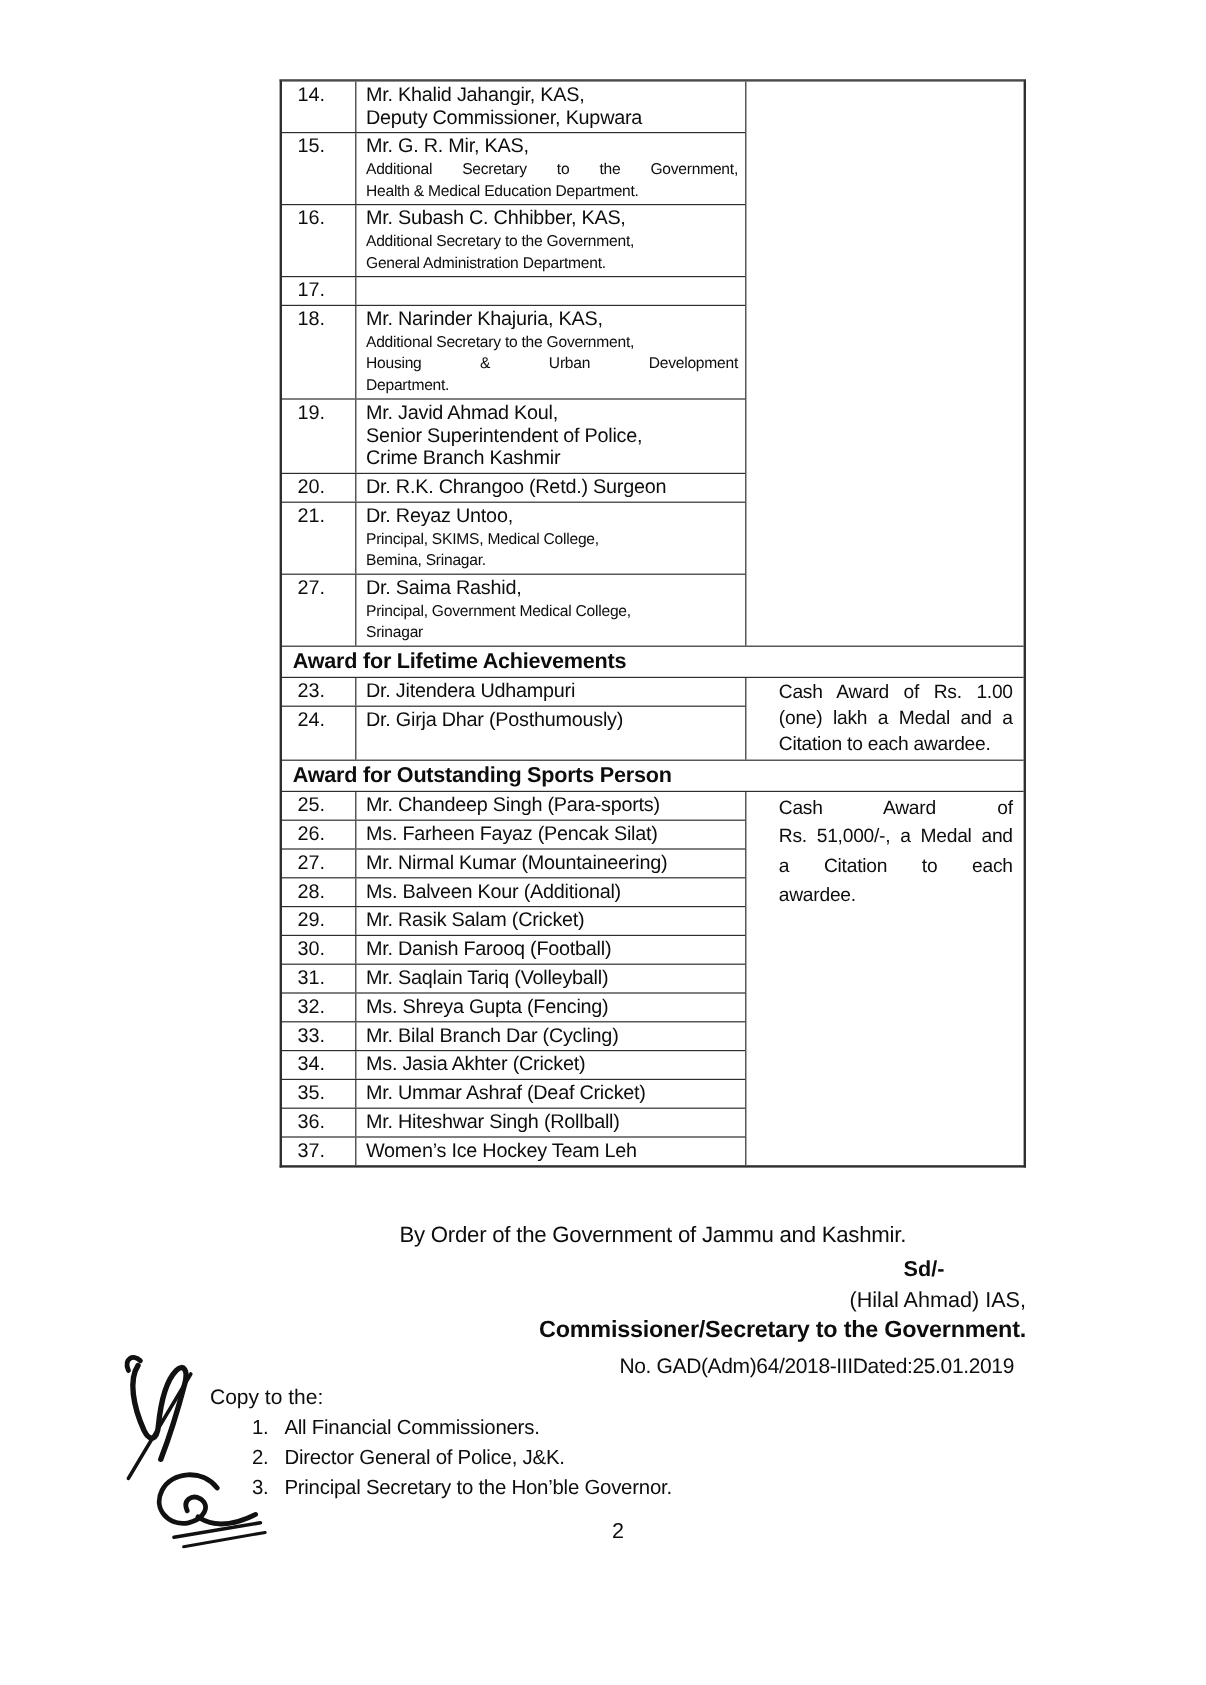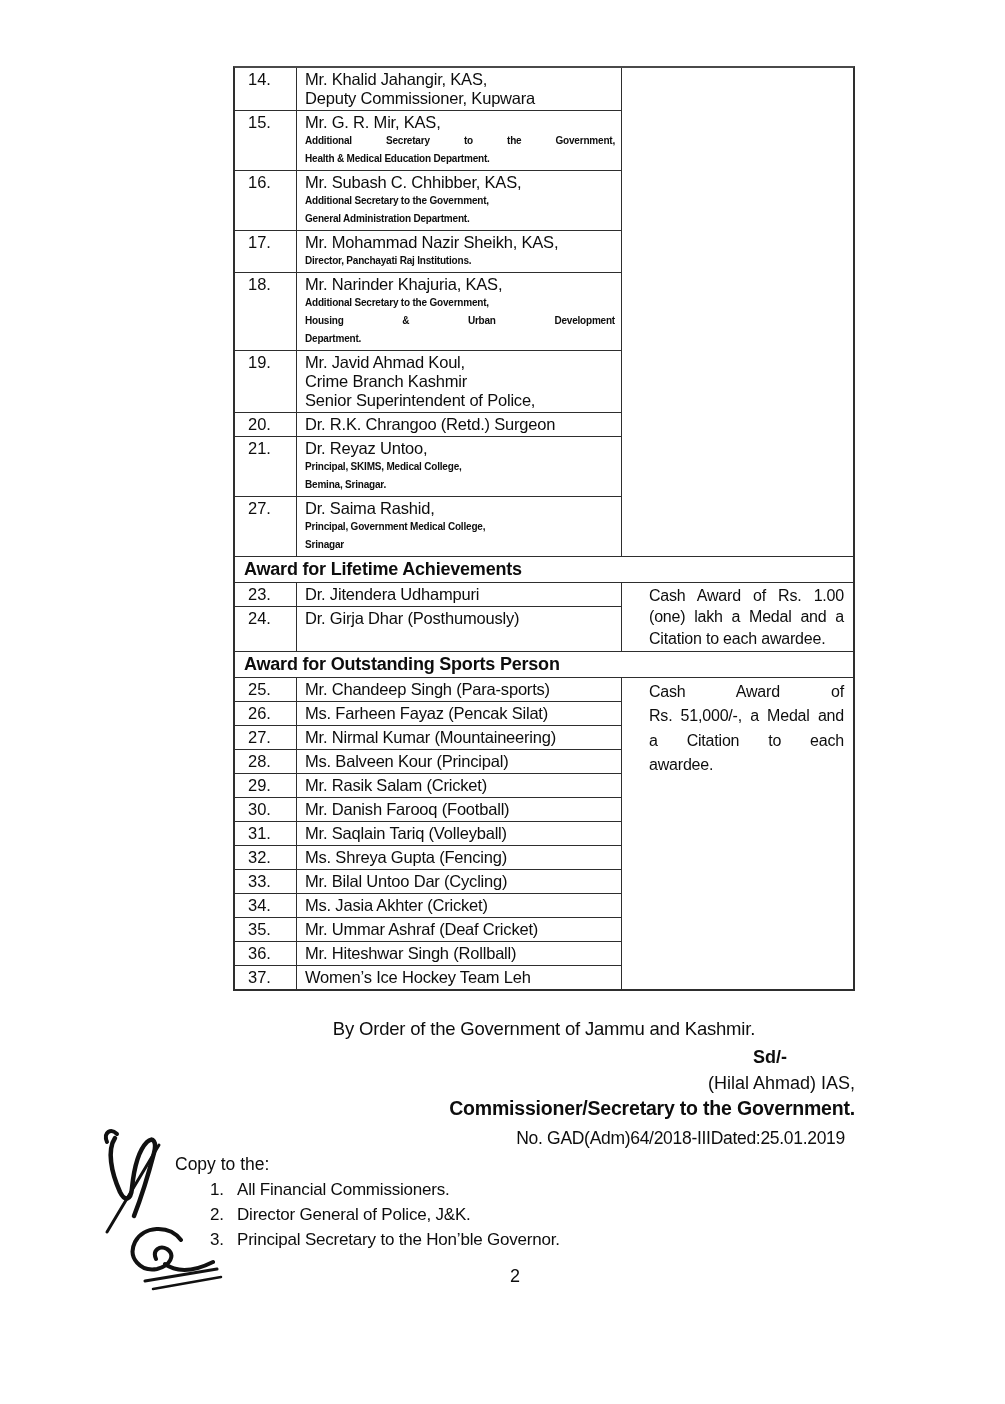--- a/index.html
+++ b/index.html
@@ -19,21 +19,21 @@
   .left{width:386px;flex:none;display:flex;flex-direction:column;box-sizing:border-box;}
   .row{display:flex;border-bottom:1.5px solid #2e2e2e;min-height:23px;box-sizing:border-box;}
   .sect .row:last-child{border-bottom:none;flex:1;}
   .numcell{
     width:62px;flex:none;border-right:1.5px solid #2e2e2e;
     padding:2px 0 2px 13px;box-sizing:border-box;
     font-size:16.5px;line-height:19px;
   }
   .namecell{flex:1;padding:2px 6px 2px 8px;box-sizing:border-box;}
   .line{font-size:16.5px;line-height:19px;letter-spacing:-0.2px;}
-  .line.small{font-size:10px;line-height:18px;font-weight:bold;}
+  .line.small{font-size:13px;line-height:18px;}
   .line b{font-weight:400;}
   .jline{text-align:justify;text-align-last:justify;}
   .rightcell{
     flex:1;border-left:1.5px solid #2e2e2e;
     padding:2px 9px 2px 27px;box-sizing:border-box;
   }
   .rline{font-size:16px;letter-spacing:-0.2px;}
   #tbl>div:nth-child(3) .rline{line-height:21.5px;}
   #tbl>div:nth-child(5) .rline{line-height:24.5px;}
   .thead{
@@ -80,40 +80,36 @@
         <div class="row">
           <div class="numcell">16.</div>
           <div class="namecell">
             <div class="line">Mr. Subash C. Chhibber, KAS,</div>
             <div class="line small">Additional Secretary to the Government,</div>
             <div class="line small">General Administration Department.</div>
           </div>
         </div>
         <div class="row">
           <div class="numcell">17.</div>
-          <div class="namecell">
-            <div class="line">Mr. Mohammad Nazir Sheikh, KAS,</div>
-            <div class="line small">Director, Panchayati Raj Institutions.</div>
-          </div>
         </div>
         <div class="row">
           <div class="numcell">18.</div>
           <div class="namecell">
             <div class="line">Mr. Narinder Khajuria, KAS,</div>
             <div class="line small">Additional Secretary to the Government,</div>
             <div class="line small jline">Housing &amp; Urban Development</div>
             <div class="line small">Department.</div>
           </div>
         </div>
         <div class="row">
           <div class="numcell">19.</div>
           <div class="namecell">
             <div class="line">Mr. Javid Ahmad Koul,</div>
+            <div class="line">Senior Superintendent of Police,</div>
             <div class="line">Crime Branch Kashmir</div>
-            <div class="line">Senior Superintendent of Police,</div>
           </div>
         </div>
         <div class="row">
           <div class="numcell">20.</div>
           <div class="namecell">
             <div class="line">Dr. R.K. Chrangoo (Retd.) Surgeon</div>
           </div>
         </div>
         <div class="row">
           <div class="numcell">21.</div>
@@ -173,21 +169,21 @@
         </div>
         <div class="row">
           <div class="numcell">27.</div>
           <div class="namecell">
             <div class="line"><span>Mr. Nirmal Kumar </span><b>(Mountaineering)</b></div>
           </div>
         </div>
         <div class="row">
           <div class="numcell">28.</div>
           <div class="namecell">
-            <div class="line"><span>Ms. Balveen Kour </span><b>(Principal)</b></div>
+            <div class="line"><span>Ms. Balveen Kour </span><b>(Additional)</b></div>
           </div>
         </div>
         <div class="row">
           <div class="numcell">29.</div>
           <div class="namecell">
             <div class="line"><span>Mr. Rasik Salam </span><b>(Cricket)</b></div>
           </div>
         </div>
         <div class="row">
           <div class="numcell">30.</div>
@@ -203,21 +199,21 @@
         </div>
         <div class="row">
           <div class="numcell">32.</div>
           <div class="namecell">
             <div class="line"><span>Ms. Shreya Gupta </span><b>(Fencing)</b></div>
           </div>
         </div>
         <div class="row">
           <div class="numcell">33.</div>
           <div class="namecell">
-            <div class="line"><span>Mr. Bilal Untoo Dar </span><b>(Cycling)</b></div>
+            <div class="line"><span>Mr. Bilal Branch Dar </span><b>(Cycling)</b></div>
           </div>
         </div>
         <div class="row">
           <div class="numcell">34.</div>
           <div class="namecell">
             <div class="line"><span>Ms. Jasia Akhter </span><b>(Cricket)</b></div>
           </div>
         </div>
         <div class="row">
           <div class="numcell">35.</div>

